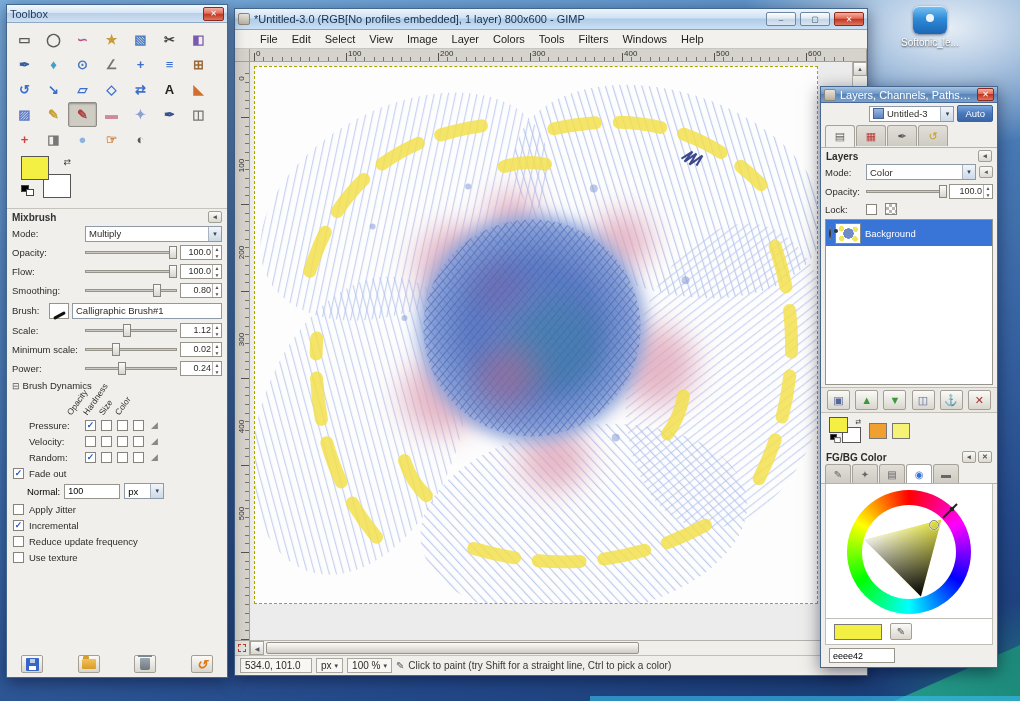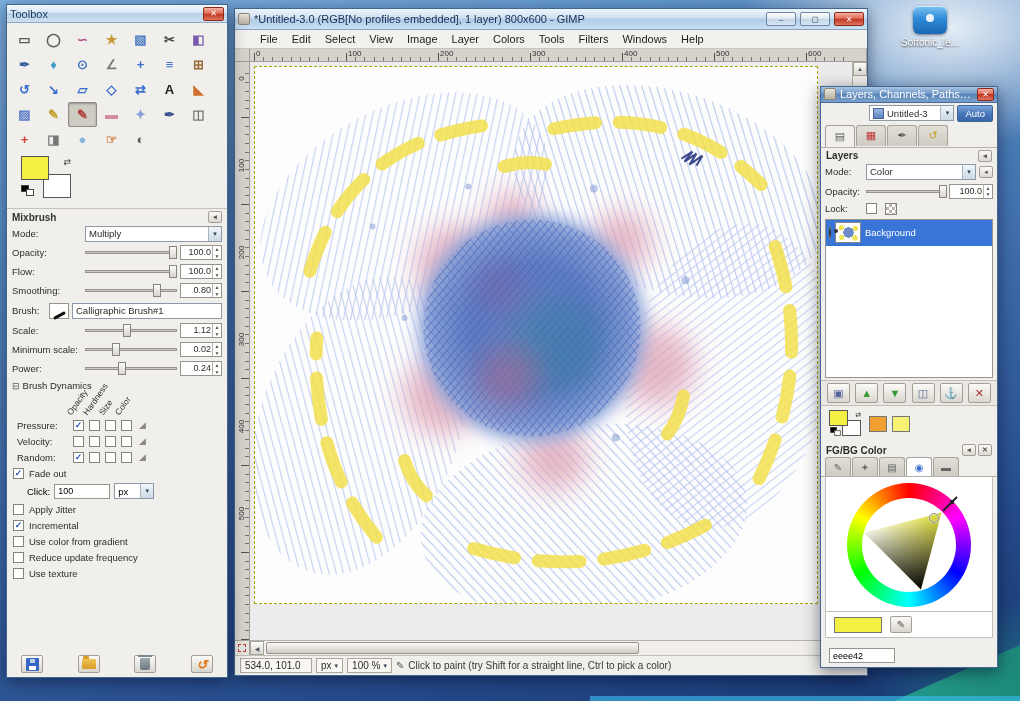--- a/index.html
+++ b/index.html
@@ -88,21 +88,21 @@
   .spin-val { flex:1; font-size:9px; text-align:right; padding-right:1px; line-height:13px; }
   .spin-arrows { width:9px; border-left:1px solid #b8b5ae; display:flex; flex-direction:column; }
   .sa { flex:1; font-size:5px; line-height:6px; text-align:center; color:#555; }
   .brush-thumb { flex:none; width:20px; height:16px; background:#fff; border:1px solid #97948c; position:relative; }
   .brush-thumb::after { content:""; position:absolute; left:3px; top:10px; width:13px; height:3px;
     background:#111; transform:rotate(-28deg); border-radius:2px; }
   .dyn-header { display:flex; align-items:center; gap:3px; padding:2px 5px 0 5px; font-size:9.5px; color:#2e2c28; }
   .dyn-cols { position:relative; height:26px; }
   .dyn-col-label { position:absolute; bottom:0; font-size:8.5px; color:#333; white-space:nowrap;
     transform:rotate(-55deg); transform-origin:left bottom; }
-  .dyn-row { display:flex; align-items:center; height:16px; padding:0 10px; font-size:9.5px; color:#2e2c28; }
+  .dyn-row { display:flex; align-items:center; height:16px; padding:0 22px; font-size:9.5px; color:#2e2c28; }
   .dyn-row .opt-label { width:56px; }
   .cb { flex:none; width:11px; height:11px; background:#fff; border:1px solid #85837a; margin-right:5px;
     display:flex; align-items:center; justify-content:center; font-size:9px; font-weight:bold; color:#2a58be; line-height:10px; }
   .ramp-ico { font-size:9px; color:#8a887f; margin-left:2px; }
   .chk-row { display:flex; align-items:center; height:16px; padding:0 6px; font-size:9.5px; color:#2e2c28; }
   .len-row { display:flex; align-items:center; height:20px; padding:0 6px 0 20px; gap:4px; font-size:9.5px; }
   .txt-input { height:15px; border:1px solid #97948c; background:#fff; font-size:9px; padding:0 3px;
     font-family:"Liberation Sans",sans-serif; }
   .opt-footer { margin-top:auto; display:flex; justify-content:space-between; padding:3px 14px 4px 14px; }
   .foot-btn { width:22px; height:18px; border:1px solid #a39f96; border-radius:2px;
@@ -201,21 +201,21 @@
   .wheel-area { background:#fff; margin:0 4px; border:1px solid #c2bfb8; border-top:none; padding:6px 0 4px 0;
     display:flex; justify-content:center; }
   .wheel { position:relative; width:124px; height:124px; border-radius:50%;
     background:conic-gradient(from 0deg, #f00, #f0f, #00f, #0ff, #0f0, #ff0, #f00); }
   .wheel::after { content:""; position:absolute; inset:15px; background:#fff; border-radius:50%; }
   .wheel svg { position:absolute; inset:0; z-index:1; }
   .cur-color-row { display:flex; align-items:center; gap:8px; padding:4px 8px; background:#fff; margin:0 4px; border:1px solid #c2bfb8; border-top:none; }
   .cur-swatch { width:48px; height:16px; border:1px solid #777; }
   .pick-btn { width:22px; height:17px; border:1px solid #a39f96; border-radius:2px;
     background:linear-gradient(#fbfaf7,#d9d6ce); display:flex; align-items:center; justify-content:center; font-size:10px; color:#555; }
-  .hex-row { display:flex; align-items:center; gap:4px; padding:10px 8px 4px 8px; }
+  .hex-row { display:flex; align-items:center; gap:4px; padding:3px 8px 4px 8px; }
 </style>
 </head>
 <body>
 
 <div class="desktop">
   <div class="corner-shape"></div>
   <div class="bottom-glow"></div>
 
   <div class="shortcut">
     <div class="shortcut-icon"></div>
@@ -482,39 +482,35 @@
             <span class="ramp-ico">◢</span>
           </div>
         </div>
       <div>
           <div class="chk-row">
             <span class="cb">✓</span>
             <span>Fade out</span>
           </div>
         </div>
       <div class="len-row">
-        <span>Click:</span>
+        <span>Normal:</span>
         <input class="txt-input" style="width: 56px;" value="100">
         <span class="combo" style="flex:none;width:40px">
           <span>px</span>
           <span class="combo-arrow">▾</span>
         </span>
       </div>
       <div>
           <div class="chk-row">
             <span class="cb"></span>
             <span>Apply Jitter</span>
           </div>
           <div class="chk-row">
             <span class="cb">✓</span>
             <span>Incremental</span>
-          </div>
-          <div class="chk-row">
-            <span class="cb"></span>
-            <span>Use color from gradient</span>
           </div>
           <div class="chk-row">
             <span class="cb"></span>
             <span>Reduce update frequency</span>
           </div>
           <div class="chk-row">
             <span class="cb"></span>
             <span>Use texture</span>
           </div>
         </div>

